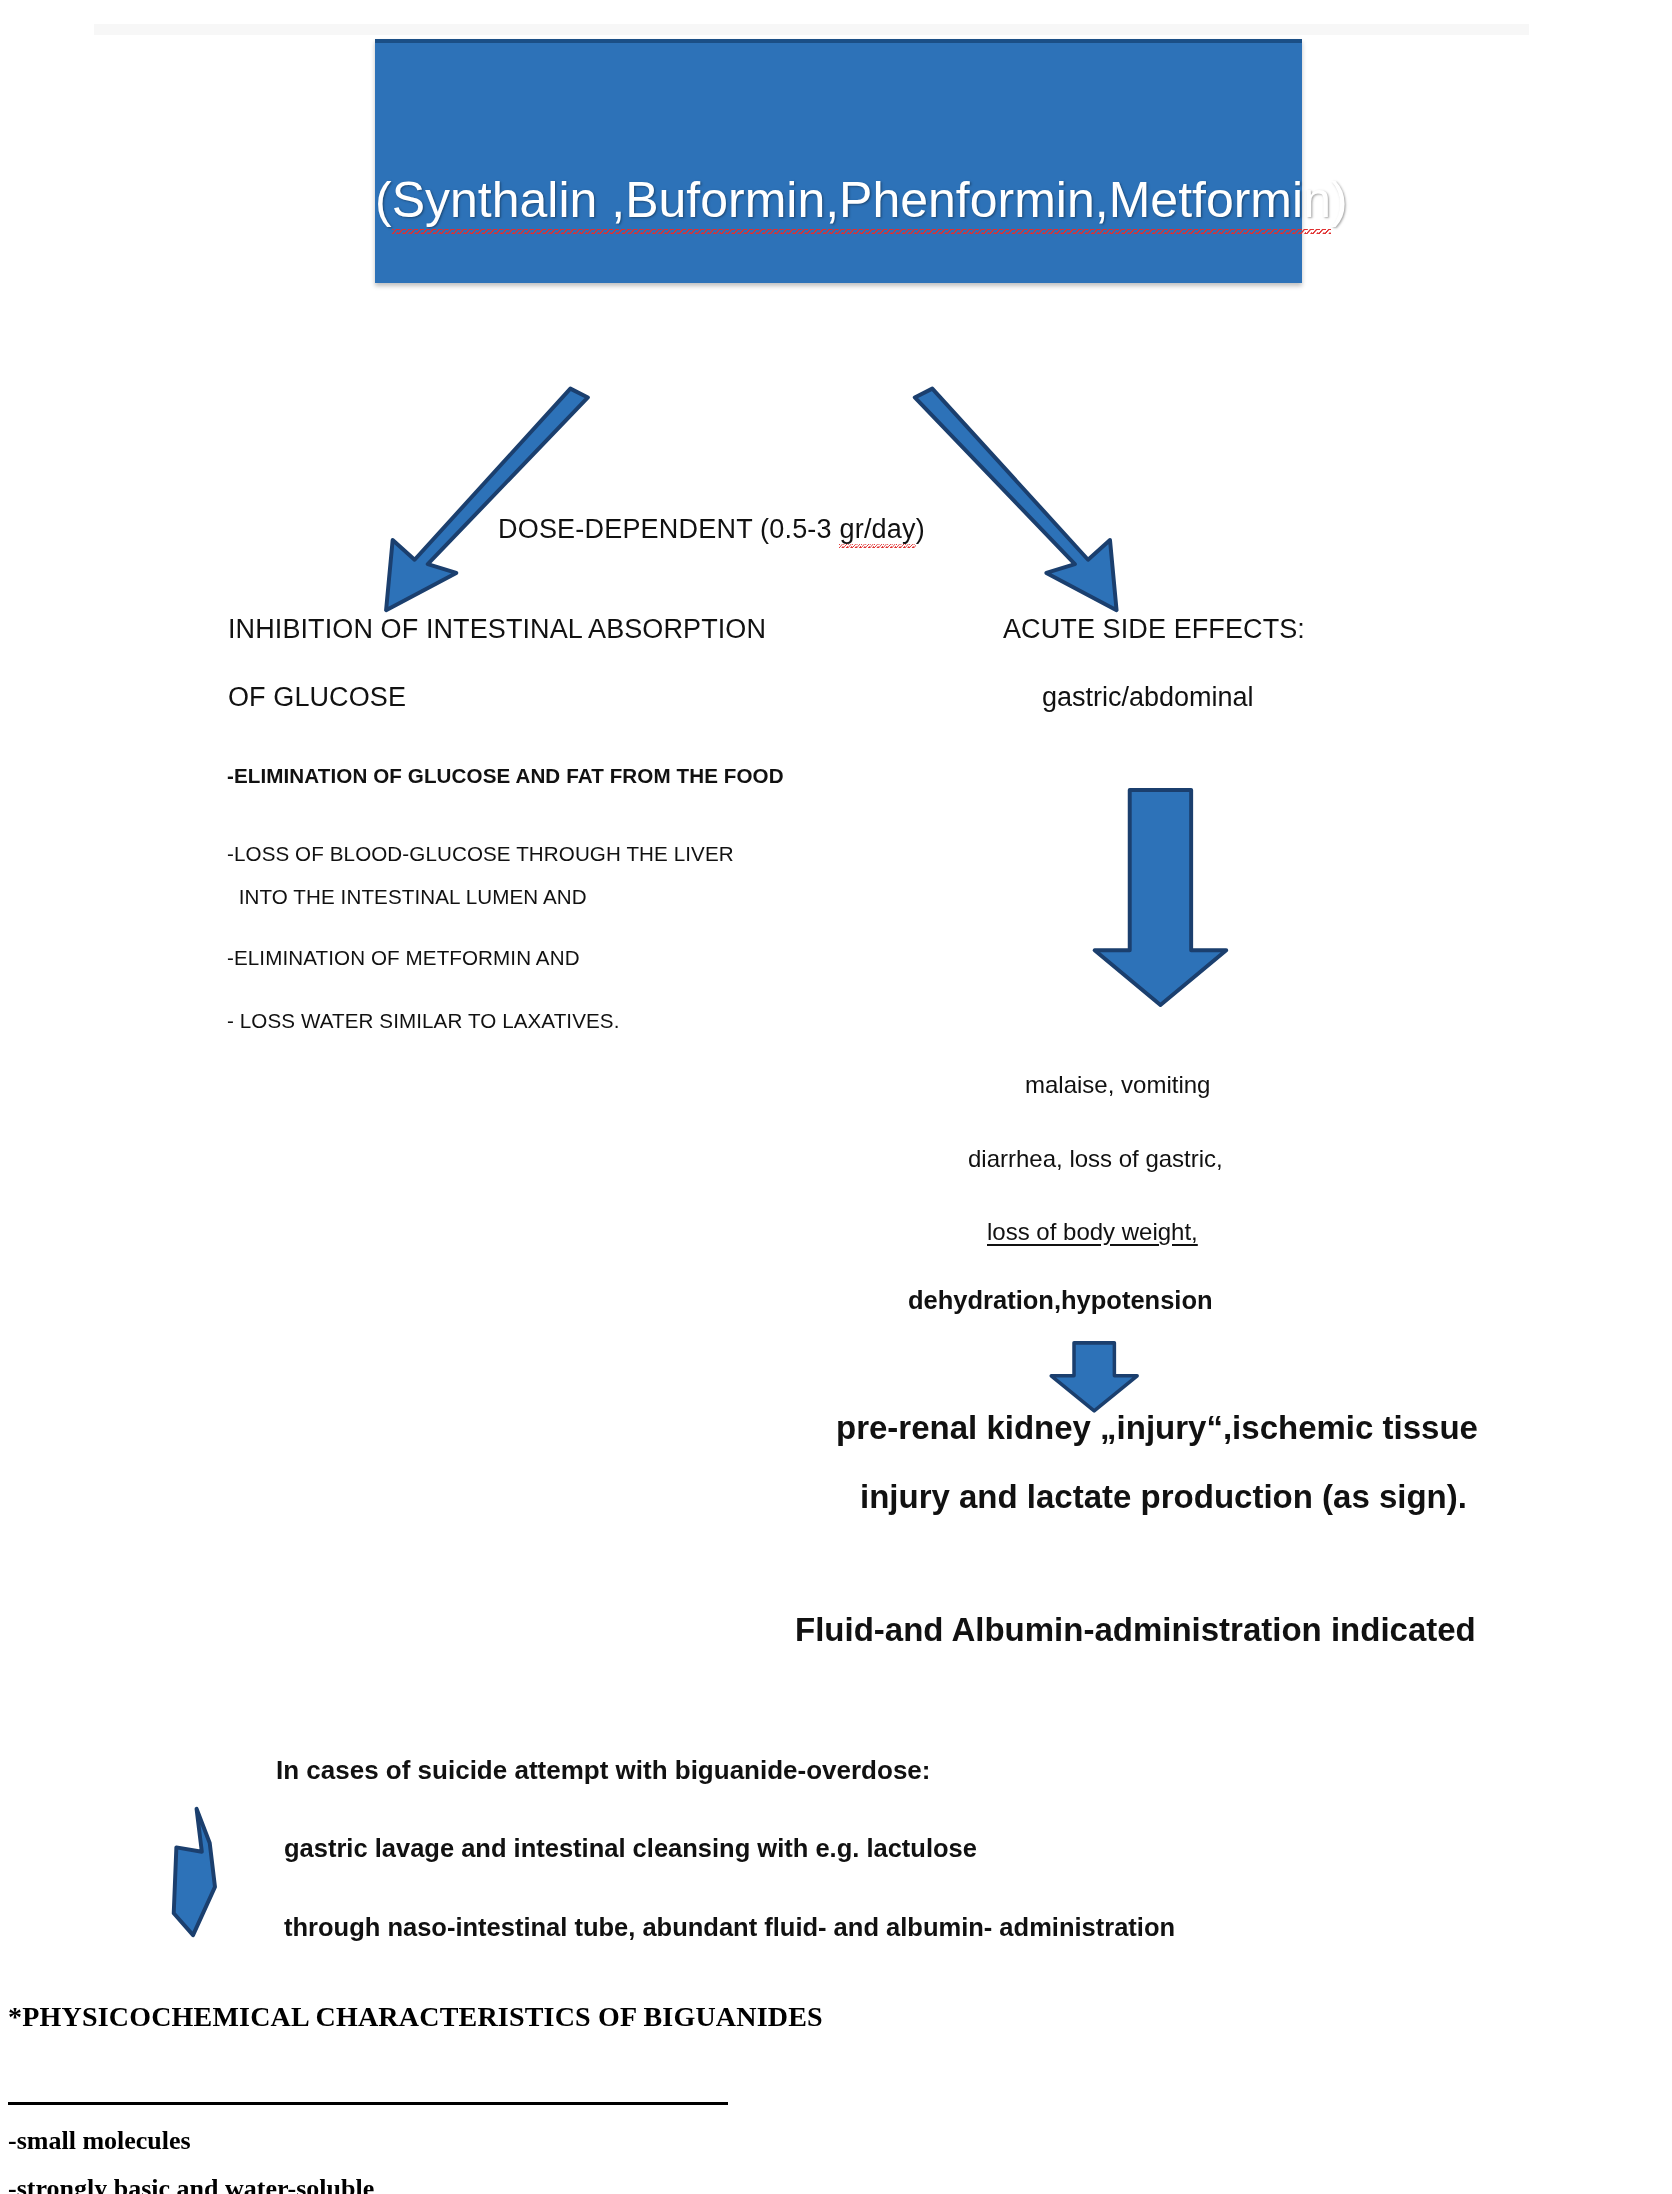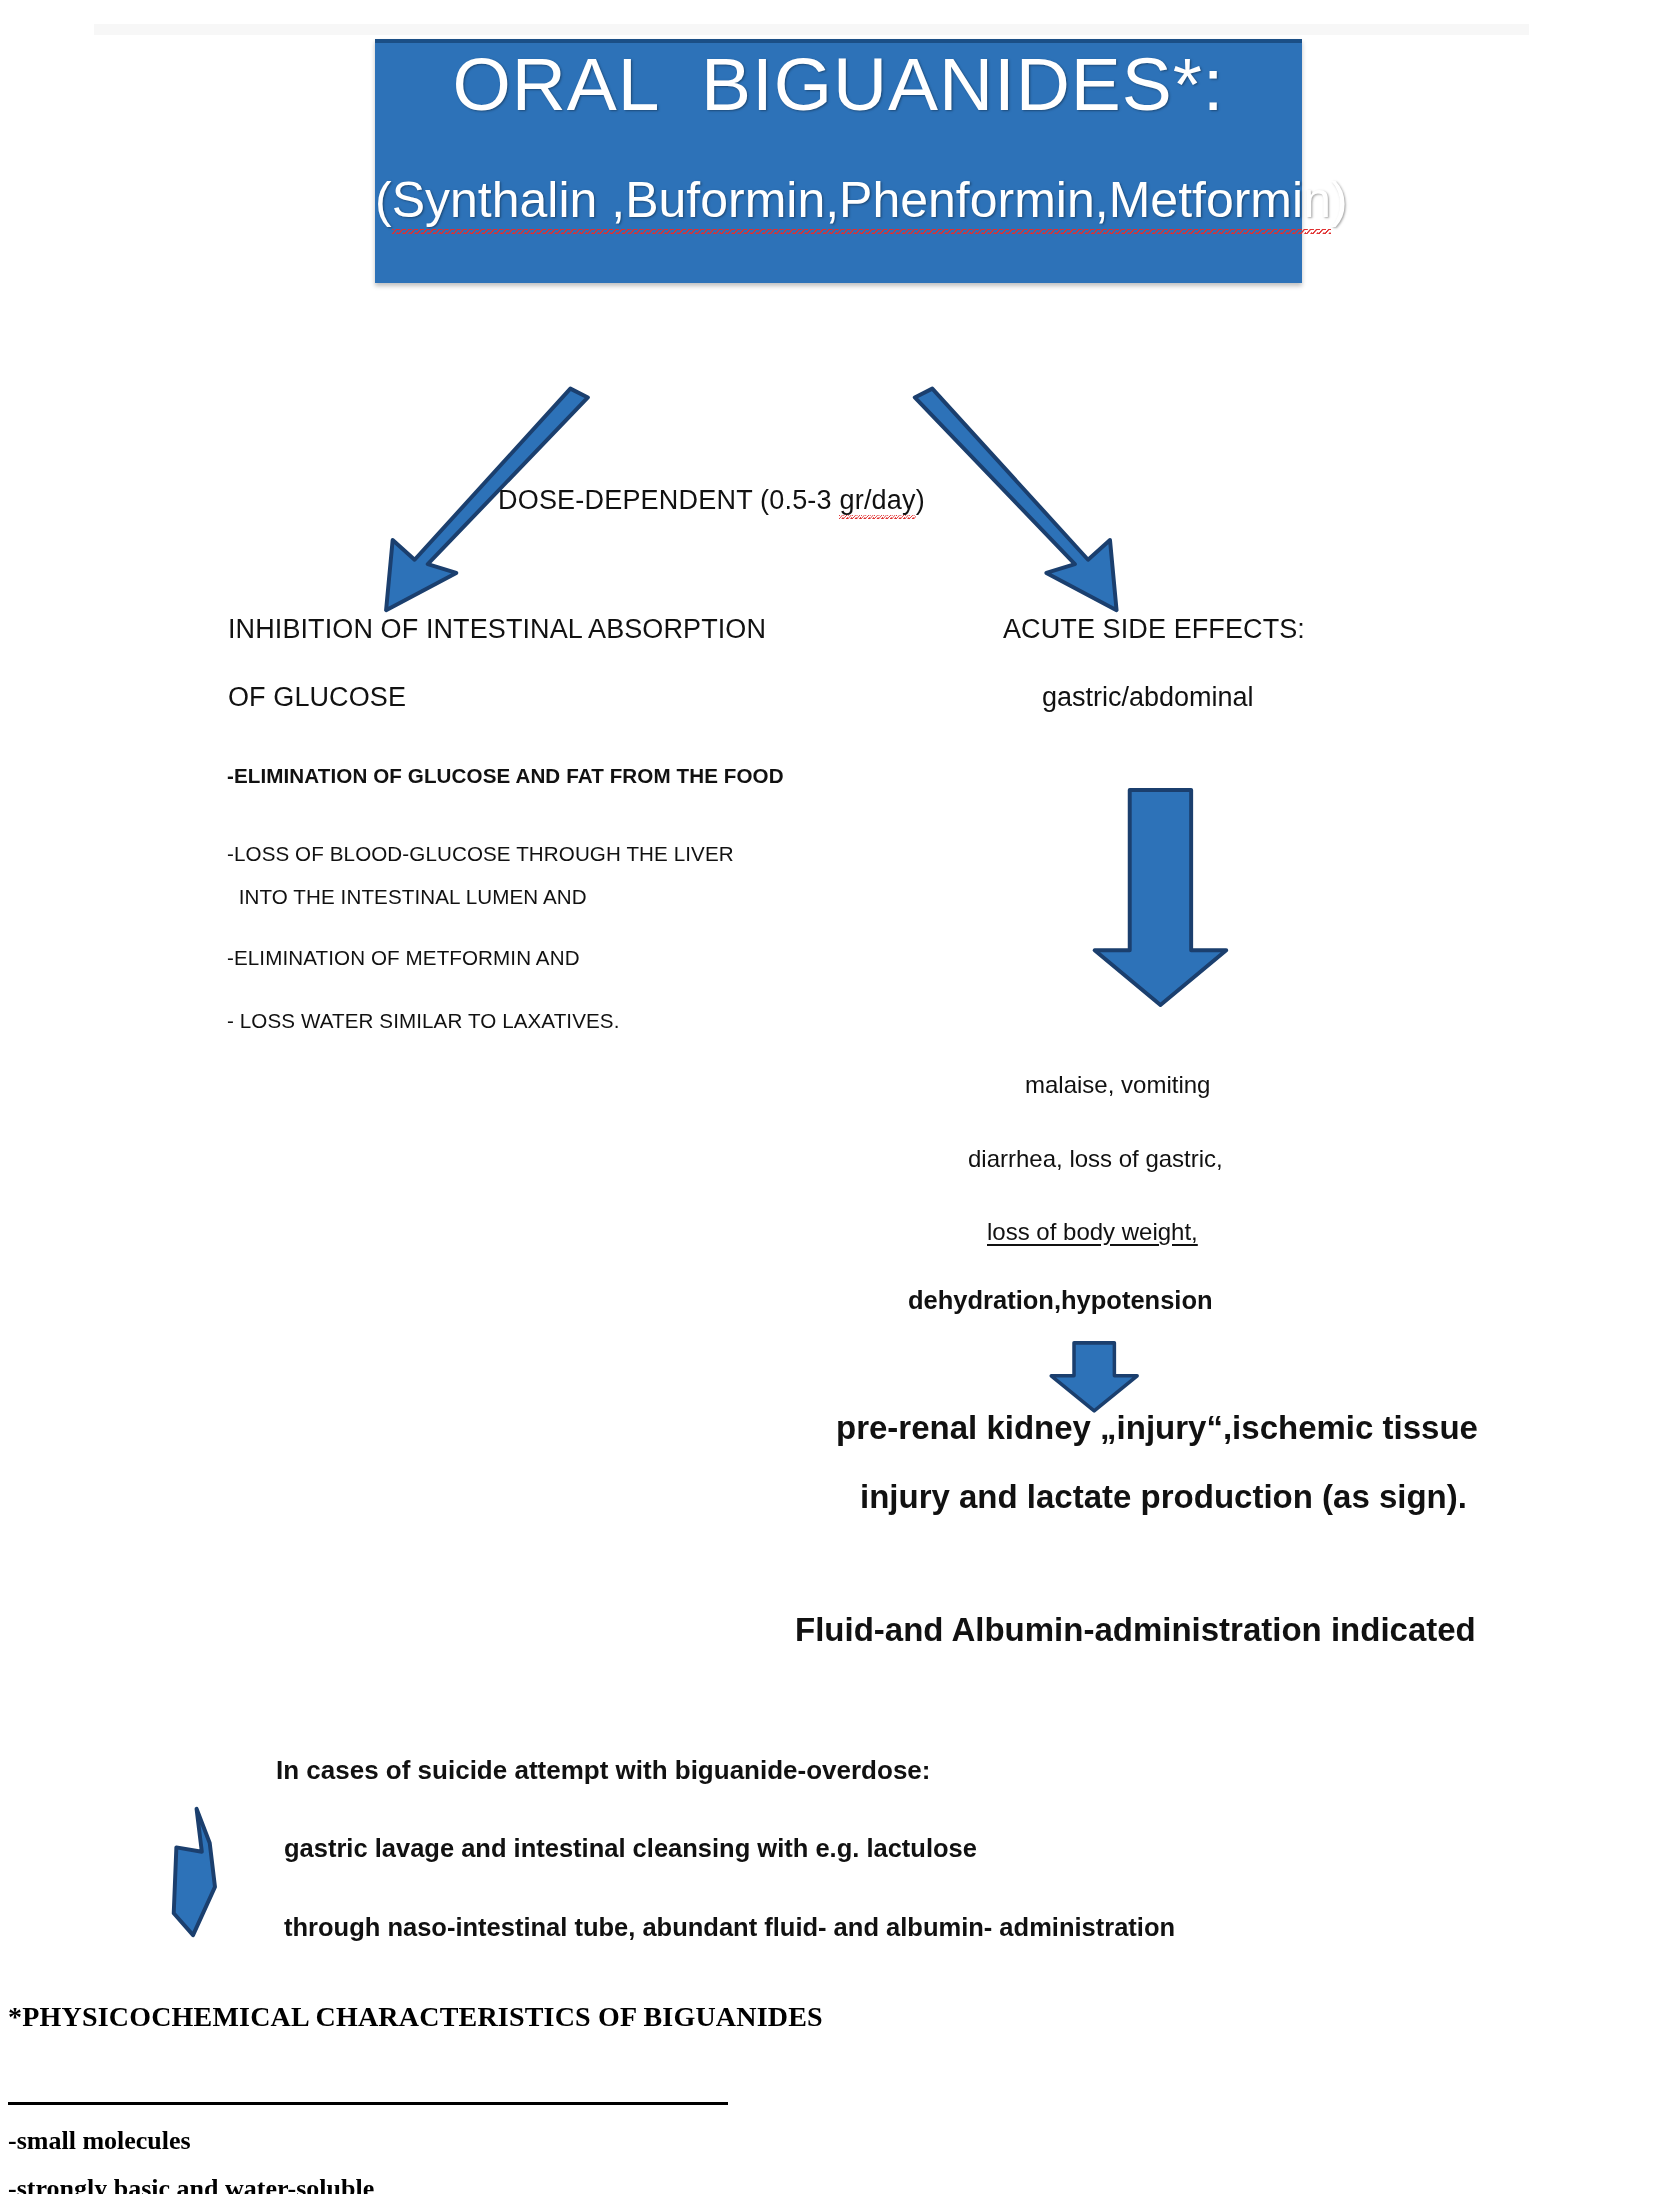--- a/index.html
+++ b/index.html
@@ -91,21 +91,21 @@
   
   .tx {
     position: absolute;
     white-space: pre;
     font-family: "Liberation Sans", sans-serif;
     color: #111111;
   }
   .dose-dep {
     font-size: 27px;
     left: 498px;
-    top: 485px;
+    top: 514px;
     letter-spacing: 0.2px;
   }
   .dose-dep .sq2 {
     background-image:
       repeating-linear-gradient(
         135deg,
         #e03030 0px, #e03030 0.9px,
         transparent 0.9px, transparent 2.2px
       );
     background-size: 4.4px 4px;
@@ -163,21 +163,20 @@
   .pc-item {
     font-size: 26px;
   }
 </style>
 </head>
 <body>
 
 <div class="top-band"></div>
 
 <div class="title-banner">
-  <div class="title-line1">ORAL  BIGUANIDES*:</div>
   <div class="title-line2"><span>(</span><span class="sq">Synthalin ,Buformin,Phenformin,Metformin</span><span>)</span></div>
 </div>
 
 <svg class="arrow-layer" viewBox="0 0 3811 5920" width="1672" height="2598" xmlns="http://www.w3.org/2000/svg">
 
   <g>
     <polygon points="1300,885 1340,905 975,1285 1040,1305 880,1390 895,1230 945,1275" fill="#2d72b8" stroke="#1b3f6e" stroke-width="9" stroke-linejoin="round"></polygon>
   </g>
 
   <g>

